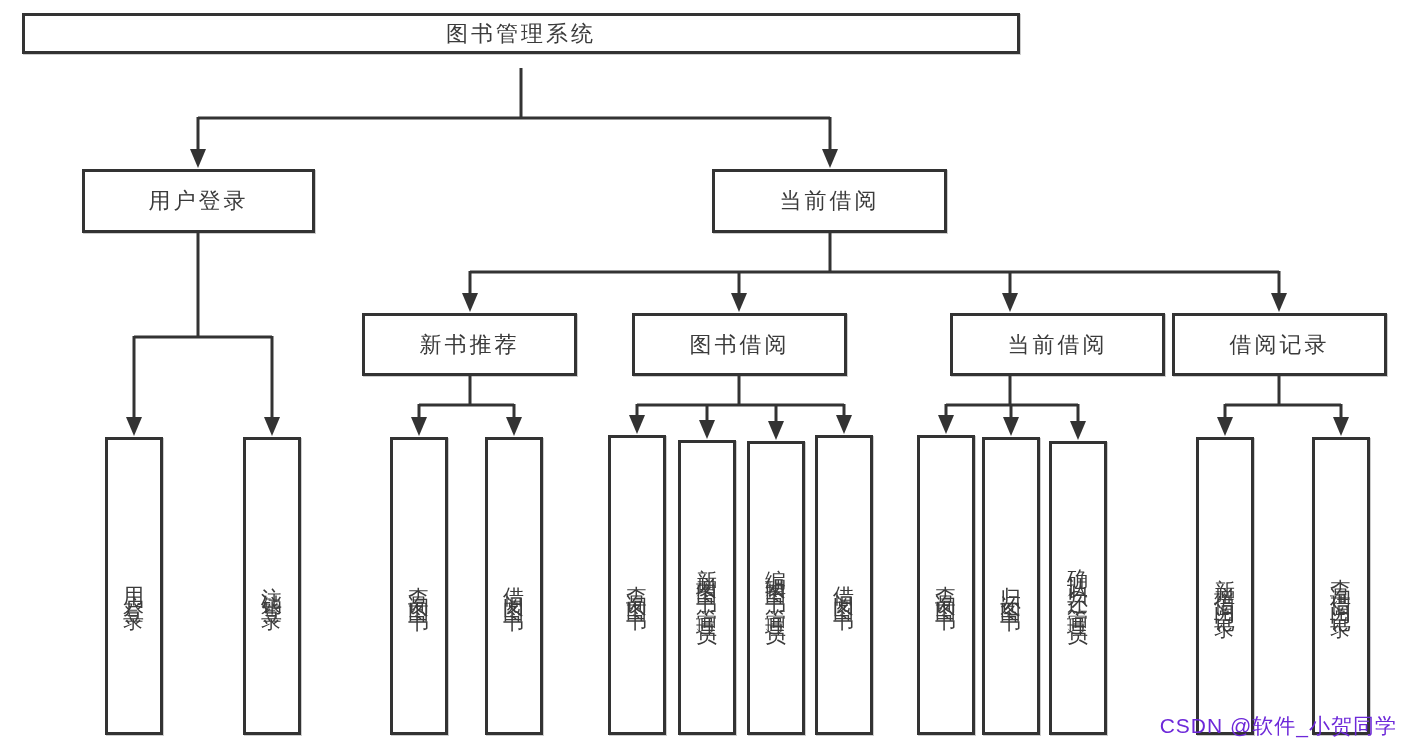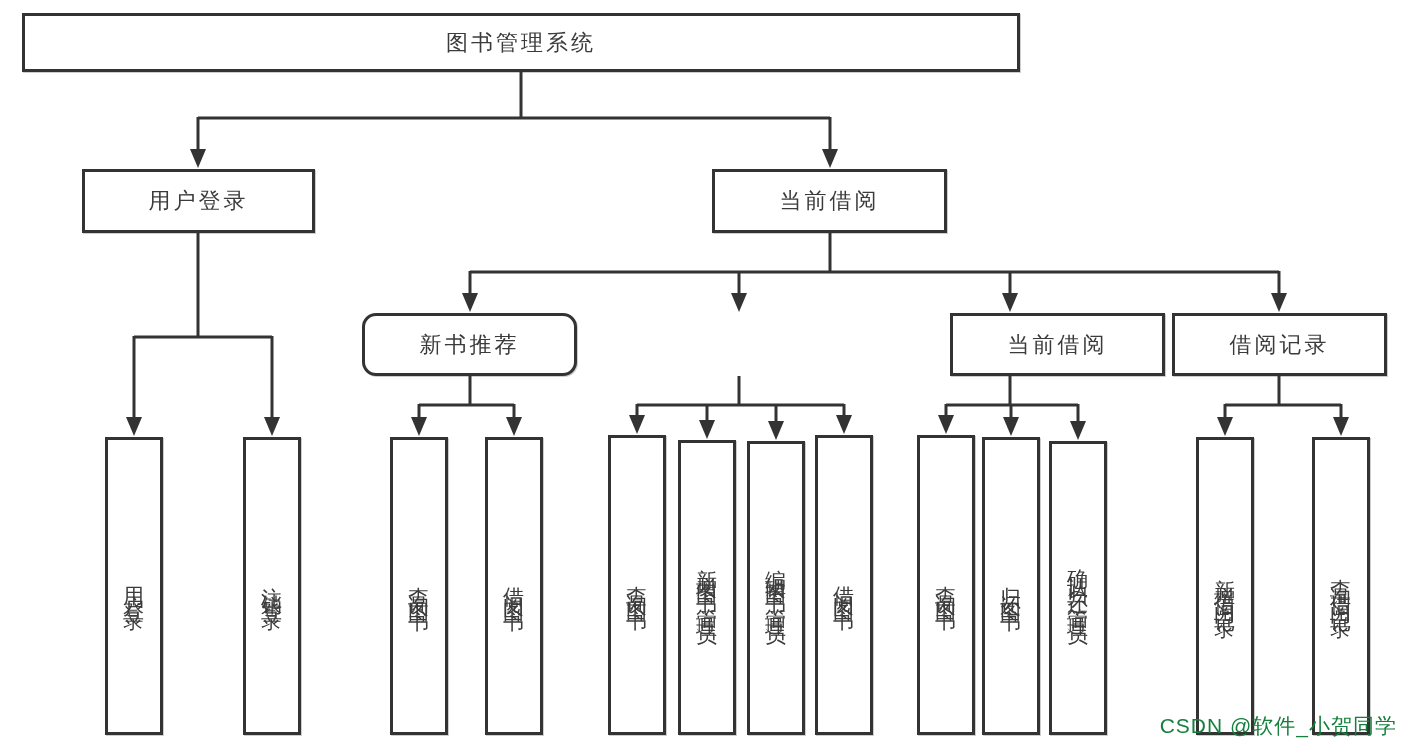--- a/index.html
+++ b/index.html
@@ -52,21 +52,21 @@
     font-size: 21px;
     letter-spacing: 8px;
     color: #3b3b3b;
     line-height: 1;
   }
   .watermark {
     position: absolute;
     top: 712px;
     right: 8px;
     font-size: 21px;
-    color: #15803d;
+    color: #6d28d9;
     letter-spacing: 1px;
     z-index: 5;
     white-space: nowrap;
   }
 </style>
 </head>
 <body>
 
 <div class="canvas">
 
@@ -139,33 +139,36 @@
     <g>
       <line x1="1279" y1="376" x2="1279" y2="405"></line>
       <line x1="1225" y1="405" x2="1341" y2="405"></line>
       <line x1="1225" y1="404" x2="1225" y2="420"></line>
       <polygon points="1217,417 1233,417 1225,436"></polygon>
       <line x1="1341" y1="404" x2="1341" y2="420"></line>
       <polygon points="1333,417 1349,417 1341,436"></polygon>
     </g>
   </svg>
 
-  <div class="box hbox" style="left:22px; top:13px; width:998px; height:59px;">
+  <div class="box hbox" style="left:22px; top:13px; width:998px; height:41px;">
     <span class="label">图书管理系统</span>
   </div>
 
   <div class="box hbox" style="left:82px; top:169px; width:233px; height:64px;">
     <span class="label">用户登录</span>
   </div>
   <div class="box hbox" style="left:712px; top:169px; width:235px; height:64px;">
     <span class="label">当前借阅</span>
   </div>
 
-  <div class="box hbox" style="left:362px; top:313px; width:215px; height:63px;border-radius:14px;">
+  <div class="box hbox" style="left:362px; top:313px; width:215px; height:63px;">
     <span class="label">新书推荐</span>
+  </div>
+  <div class="box hbox" style="left:632px; top:313px; width:215px; height:63px;">
+    <span class="label">图书借阅</span>
   </div>
   <div class="box hbox" style="left:902px; top:313px; width:215px; height:63px;margin-left:48px;">
     <span class="label">当前借阅</span>
   </div>
   <div class="box hbox" style="left:1172px; top:313px; width:215px; height:63px;">
     <span class="label">借阅记录</span>
   </div>
 
   <div class="box vbox" style="left:105px; top:437px; height:298px;">
     <span class="label">用户登录</span>

